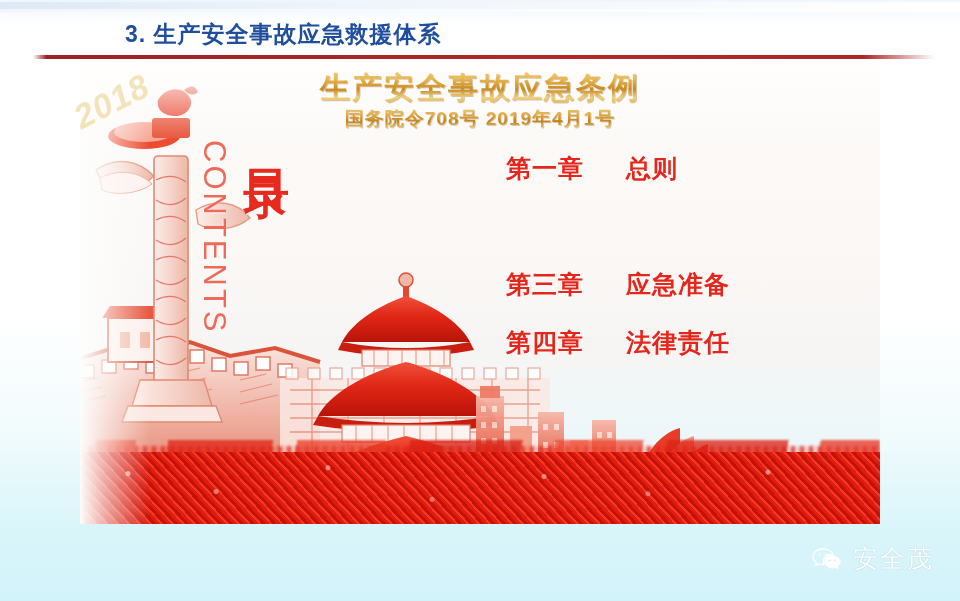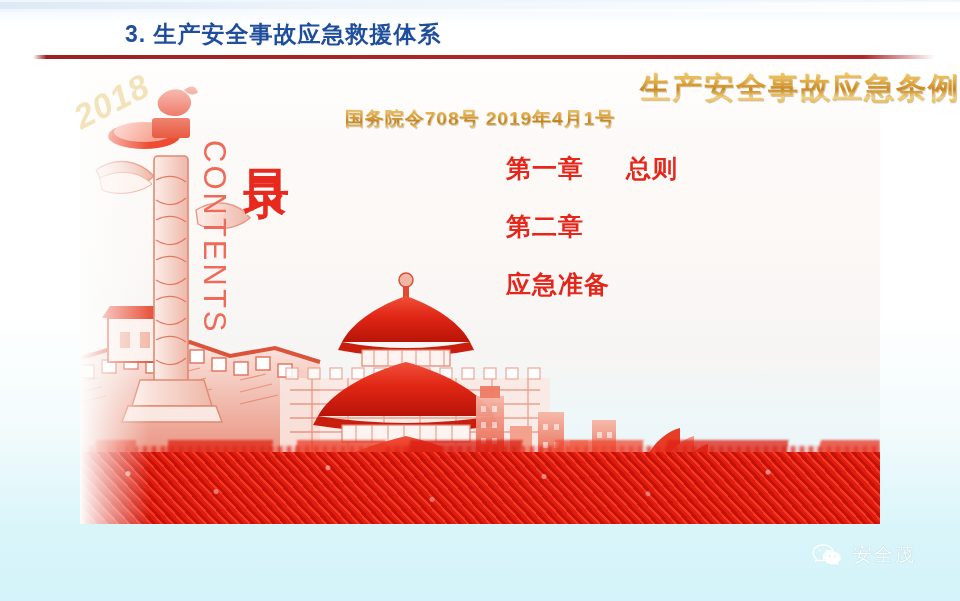--- a/index.html
+++ b/index.html
@@ -33,21 +33,21 @@
     text-shadow:0 1px 0 rgba(255,255,255,.6);
   }
   .header-rule{
     position:absolute;left:33px;top:55px;width:902px;height:4px;
     background:linear-gradient(90deg,#ffffff 0%,#9e2222 1.5%,#a32424 20%,#b22626 55%,#b02525 92%,#ffffff 100%);
     border-radius:2px;
   }
 
   
   .gold-title{
-    position:absolute;left:0;top:68px;width:960px;text-align:right;
+    position:absolute;left:0;top:68px;width:960px;text-align:center;
     font-size:30px;font-weight:bold;letter-spacing:2px;
     background:linear-gradient(180deg,#f6d98a 0%,#e8b44a 28%,#c98a24 52%,#f0cf7e 72%,#d8a13a 100%);
     -webkit-background-clip:text;background-clip:text;
     color:transparent;-webkit-text-fill-color:transparent;
     filter:drop-shadow(1px 1px 0 rgba(140,90,10,.35));
   }
   .gold-sub{
     position:absolute;left:0;top:106px;width:960px;text-align:center;
     font-size:19px;font-weight:bold;letter-spacing:1px;
     background:linear-gradient(180deg,#f3d283 0%,#dfa63c 35%,#c0821f 60%,#eac876 85%);
@@ -141,21 +141,21 @@
   }
   .chapter-num{width:120px;display:inline-block;}
   .chapter-name{display:inline-block;}
 
   
   .wm{
     position:absolute;left:812px;top:542px;
     display:flex;align-items:center;gap:9px;
   }
   .wm-text{
-    font-size:19px;color:#ffffff;font-weight:500;letter-spacing:2px;
+    font-size:25px;color:#ffffff;font-weight:500;letter-spacing:2px;
     text-shadow:0 0 1px rgba(120,170,185,.8);
   }
 </style>
 </head>
 <body>
 
 <div class="slide">
 
   <div class="top-band"></div>
   <div class="top-band2"></div>
@@ -364,24 +364,28 @@
 
   <div class="contents-en">CONTENTS</div>
   <div class="contents-cn">目录</div>
 
   <div class="chapters">
     <div class="chapter-row">
       <span class="chapter-num">第一章</span>
       <span class="chapter-name">总则</span>
     </div>
     <div class="chapter-row">
-      <span class="chapter-num">第二章</span>
     </div>
     <div class="chapter-row">
+      <span class="chapter-num">第三章</span>
       <span class="chapter-name">应急准备</span>
+    </div>
+    <div class="chapter-row">
+      <span class="chapter-num">第四章</span>
+      <span class="chapter-name">法律责任</span>
     </div>
   </div>
 
   <div class="wm">
     <svg width="32" height="24" viewBox="0 0 32 24">
       <path d="M11 2 C5 2 1 5.6 1 9.8 c0 2.4 1.4 4.5 3.5 5.9 L3.8 18.4 L6.7 17 c1.3 .4 2.8 .6 4.3 .6
                .3 0 .6 0 .9 -.02 C11.4 16.6 11.2 15.7 11.2 14.7 c0 -4 3.9 -7.2 8.8 -7.2 .3 0 .6 0 .9 .03
                C20.1 4.3 16 2 11 2 Z" fill="none" stroke="#ffffff" stroke-width="1.3"></path>
       <circle cx="7.6" cy="7.6" r="1" fill="#ffffff"></circle>
       <circle cx="14.2" cy="7.6" r="1" fill="#ffffff"></circle>

